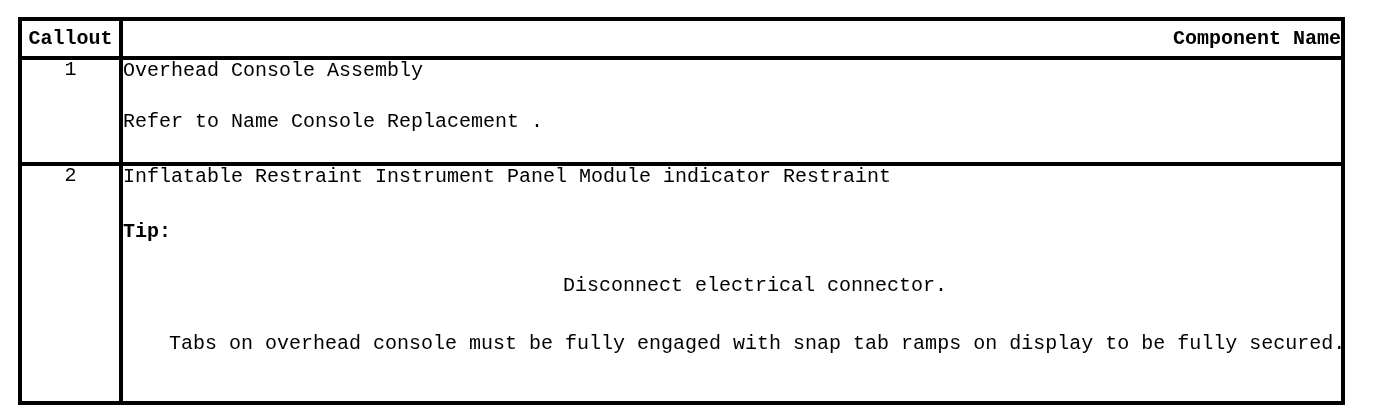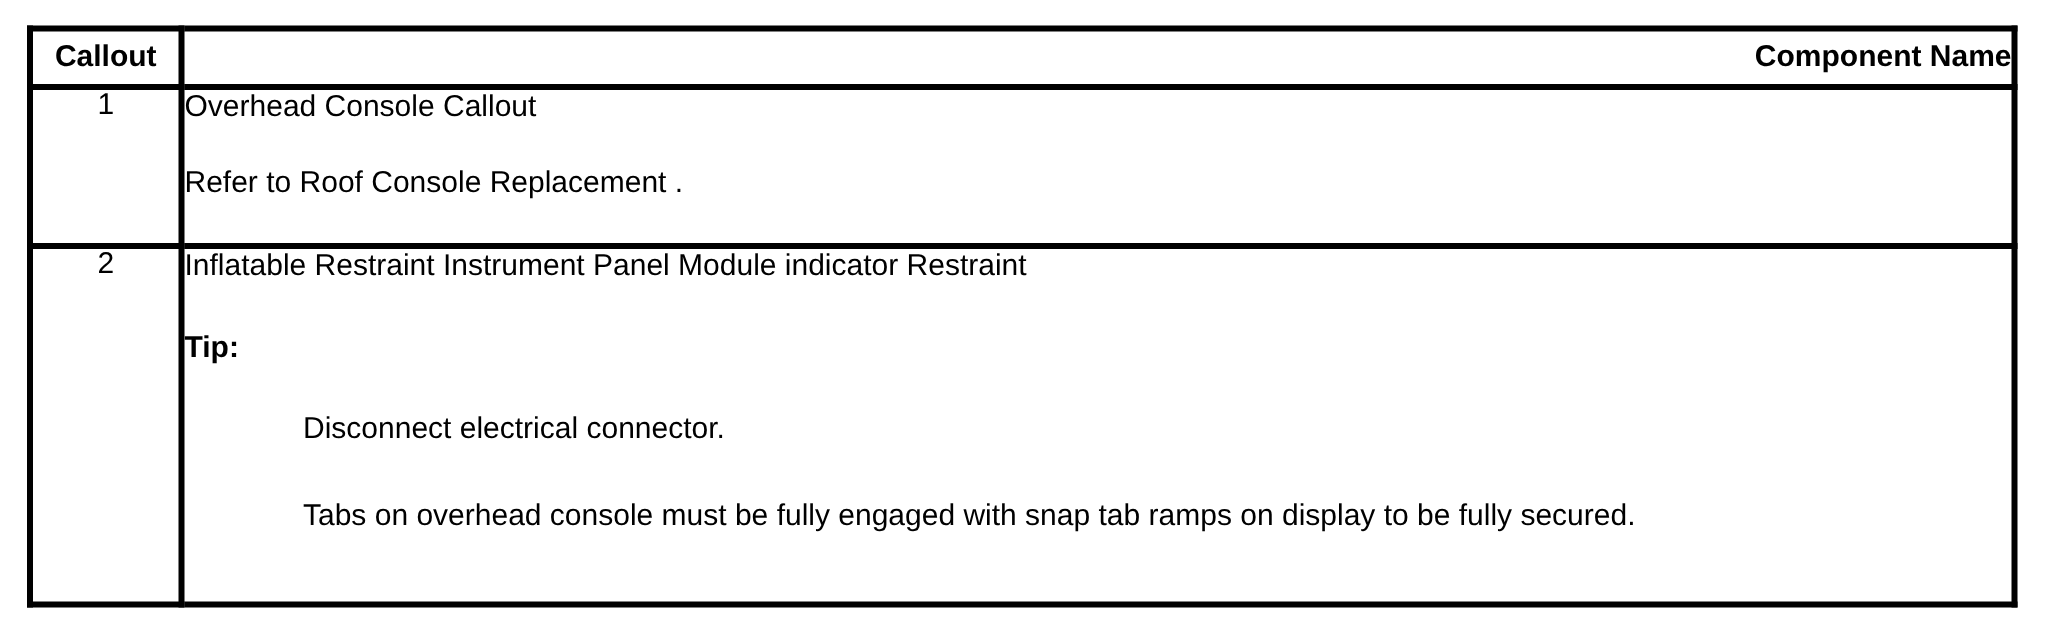--- a/index.html
+++ b/index.html
@@ -14,20 +14,21 @@
     font-family: "Liberation Sans", "DejaVu Sans", sans-serif;
     color: #000000;
     overflow: hidden;
   }
 
   .sheet {
     position: relative;
     width: 1168px;
     height: 418px;
     background: #ffffff;
+    font-family: Liberation Mono, monospace;
   }
 
   table.parts-table {
     position: absolute;
     left: 18px;
     top: 17px;
     width: 1323px;
     border-collapse: collapse;
     table-layout: fixed;
     background: #ffffff;
@@ -76,21 +77,21 @@
     font-size: 20px;
     line-height: 1.0;
   }
 
   .line {
     font-size: 20px;
     line-height: 22px;
     white-space: nowrap;
   }
   .line.bold { font-weight: bold; }
-  .line.indent { padding-left: 79px; }
+  .line.indent { padding-left: 46px; text-align: center; }
 
   .gap-sm { height: 29px; }
   .gap-md { height: 33px; }
   .gap-lg { height: 32px; }
   .gap-xl { height: 36px; }
   .gap-tail { height: 31px; }
 
   .row1-cell { height: 106px; }
   .row2-cell { height: 239px; }
 </style>
@@ -110,23 +111,23 @@
         <th class="hdr-cell hdr-callout">Callout</th>
         <th class="hdr-cell hdr-name">Component Name</th>
       </tr>
     </thead>
 
     <tbody>
 
       <tr>
         <td class="callout-cell row1-cell">1</td>
         <td class="name-cell row1-cell">
-          <div class="line">Overhead Console Callout</div>
+          <div class="line">Overhead Console Assembly</div>
           <div class="gap-sm"></div>
-          <div class="line">Refer to Roof Console Replacement .</div>
+          <div class="line">Refer to Name Console Replacement .</div>
         </td>
       </tr>
 
       <tr>
         <td class="callout-cell row2-cell">2</td>
         <td class="name-cell row2-cell">
           <div class="line">Inflatable Restraint Instrument Panel Module indicator Restraint</div>
           <div class="gap-md"></div>
           <div class="line bold">Tip:</div>
           <div class="gap-lg"></div>

